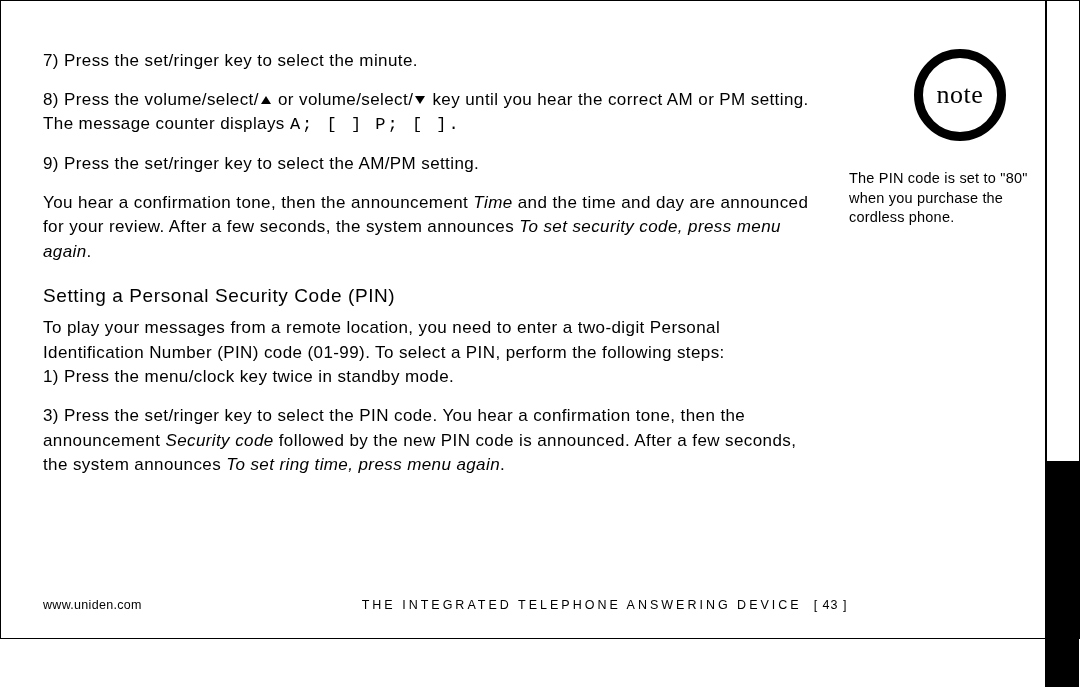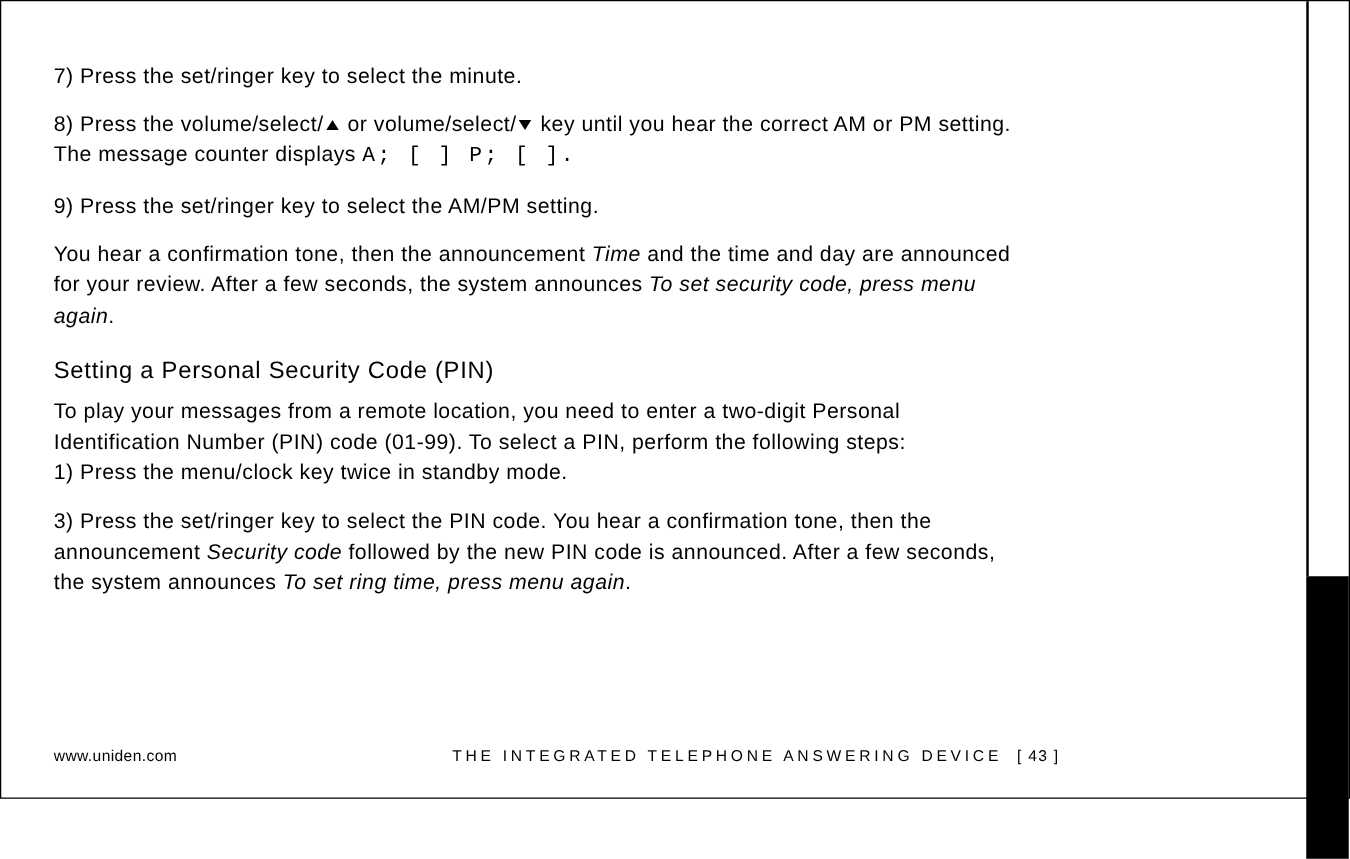--- a/index.html
+++ b/index.html
@@ -161,21 +161,25 @@
       <span>1) Press the menu/clock key twice in standby mode.</span>
     </div>
 
 
     <div class="pin-step">
       <span>3) Press the set/ringer key to select the PIN code. You hear a confirmation tone, then the announcement </span><span class="ital">Security code</span><span> followed by the new PIN code is announced. After a few seconds, the system announces </span><span class="ital">To set ring time, press menu again</span><span>.</span>
     </div>
 
   </div>
 
+  <div class="note-badge">
+    <span>note</span>
+  </div>
 
+  <div class="note-text">The PIN code is set to "80" when you purchase the cordless phone.</div>
 
   <div class="vline"></div>
   <div class="black-block"></div>
 
   <div class="footer">
     <span class="url">www.uniden.com</span>
     <span class="title">THE INTEGRATED TELEPHONE ANSWERING DEVICE</span>
     <span class="pageno">[ 43 ]</span>
   </div>
 

